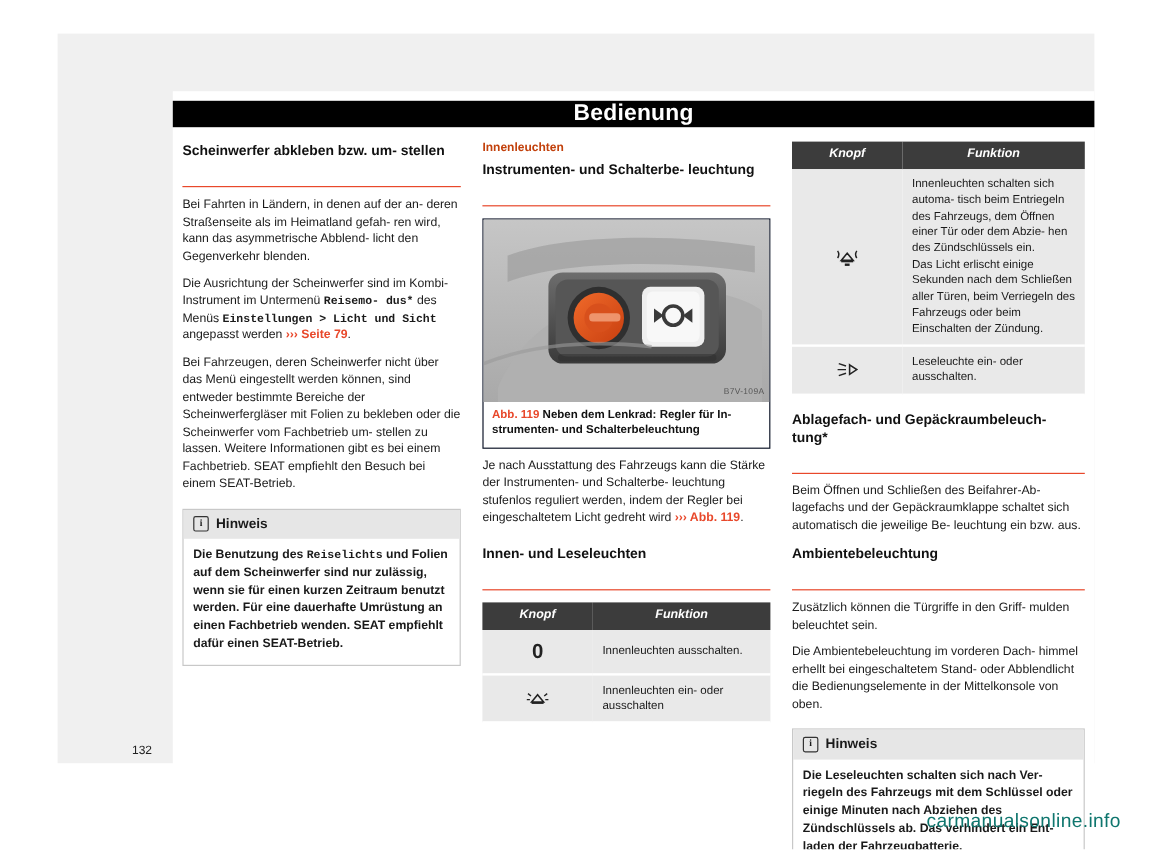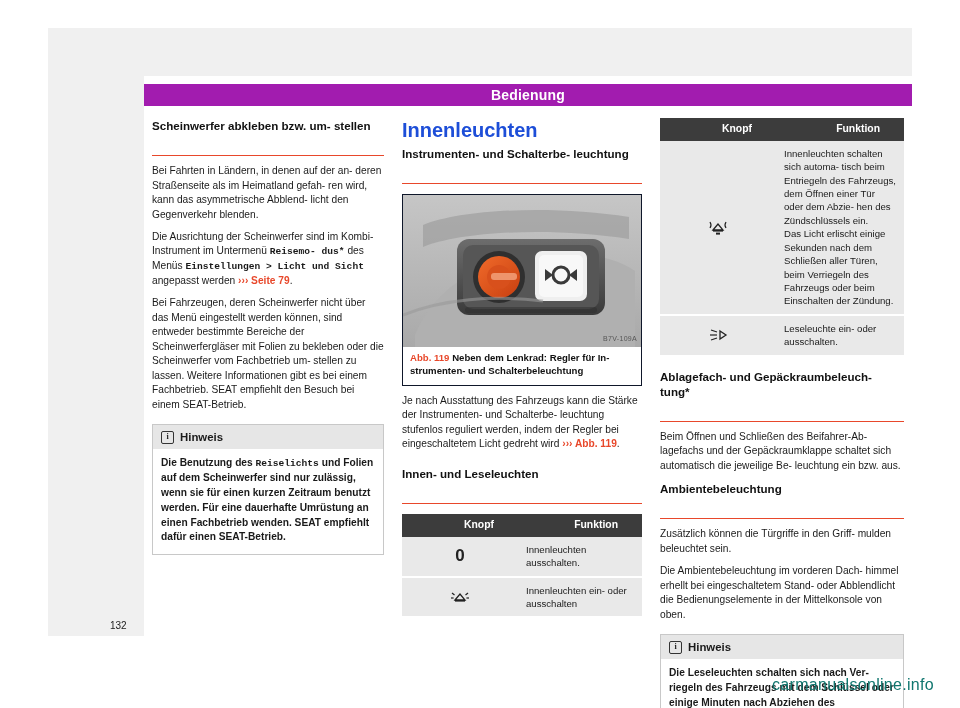--- a/index.html
+++ b/index.html
@@ -32,42 +32,42 @@
     width: 768px;
     height: 580px;
     background: #ffffff;
   }
   .header-bar {
     position: absolute;
     left: 0px;
     top: 8px;
     width: 768px;
     height: 22px;
-    background: #a21caf;
+    background: #000000;
     color: #ffffff;
-    font-size: 14px;
+    font-size: 19px;
     font-weight: bold;
     text-align: center;
     line-height: 22px;
     letter-spacing: 0.2px;
   }
   .col {
     position: absolute;
     top: 42px;
     font-size: 10.2px;
     color: #1a1a1a;
     line-height: 1.42;
   }
   .col1 { left: 8px; width: 232px; }
   .col2 { left: 258px; width: 240px; }
   .col3 { left: 516px; width: 244px; }
 
   h2.sec {
-    color: #1d4ed8;
-    font-size: 20px;
+    color: #c2410c;
+    font-size: 10px;
     font-weight: bold;
     margin: 0 0 4px 0;
     line-height: 1.2;
   }
   h3.sub {
     font-size: 11.6px;
     font-weight: bold;
     margin: 0;
     padding: 0 0 22px 0;
     color: #111;
@@ -155,24 +155,25 @@
   
   table.knopf {
     width: 100%;
     border-collapse: collapse;
     margin-top: 10px;
     font-size: 9.6px;
   }
   table.knopf th {
     background: #3c3c3c;
     color: #ffffff;
-    text-align: right;
+    text-align: center;
     font-size: 10.4px;
-    padding: 4px 24px;
-    font-weight: bold;
+    padding: 4px 12px;
+    font-weight: bold;
+    font-style: italic;
   }
   table.knopf th.c1 { width: 68px; }
   table.knopf td {
     background: #e9e9e9;
     padding: 6px 8px;
     vertical-align: middle;
     line-height: 1.4;
     border-bottom: 2px solid #ffffff;
   }
   table.knopf td.sym {

